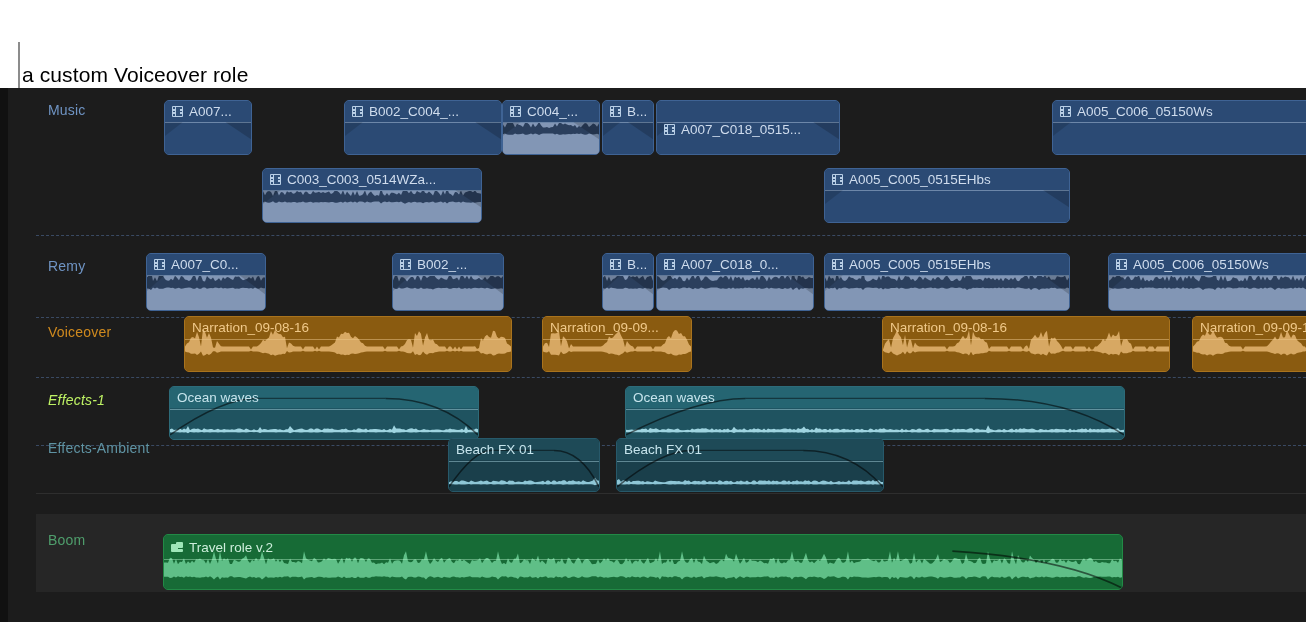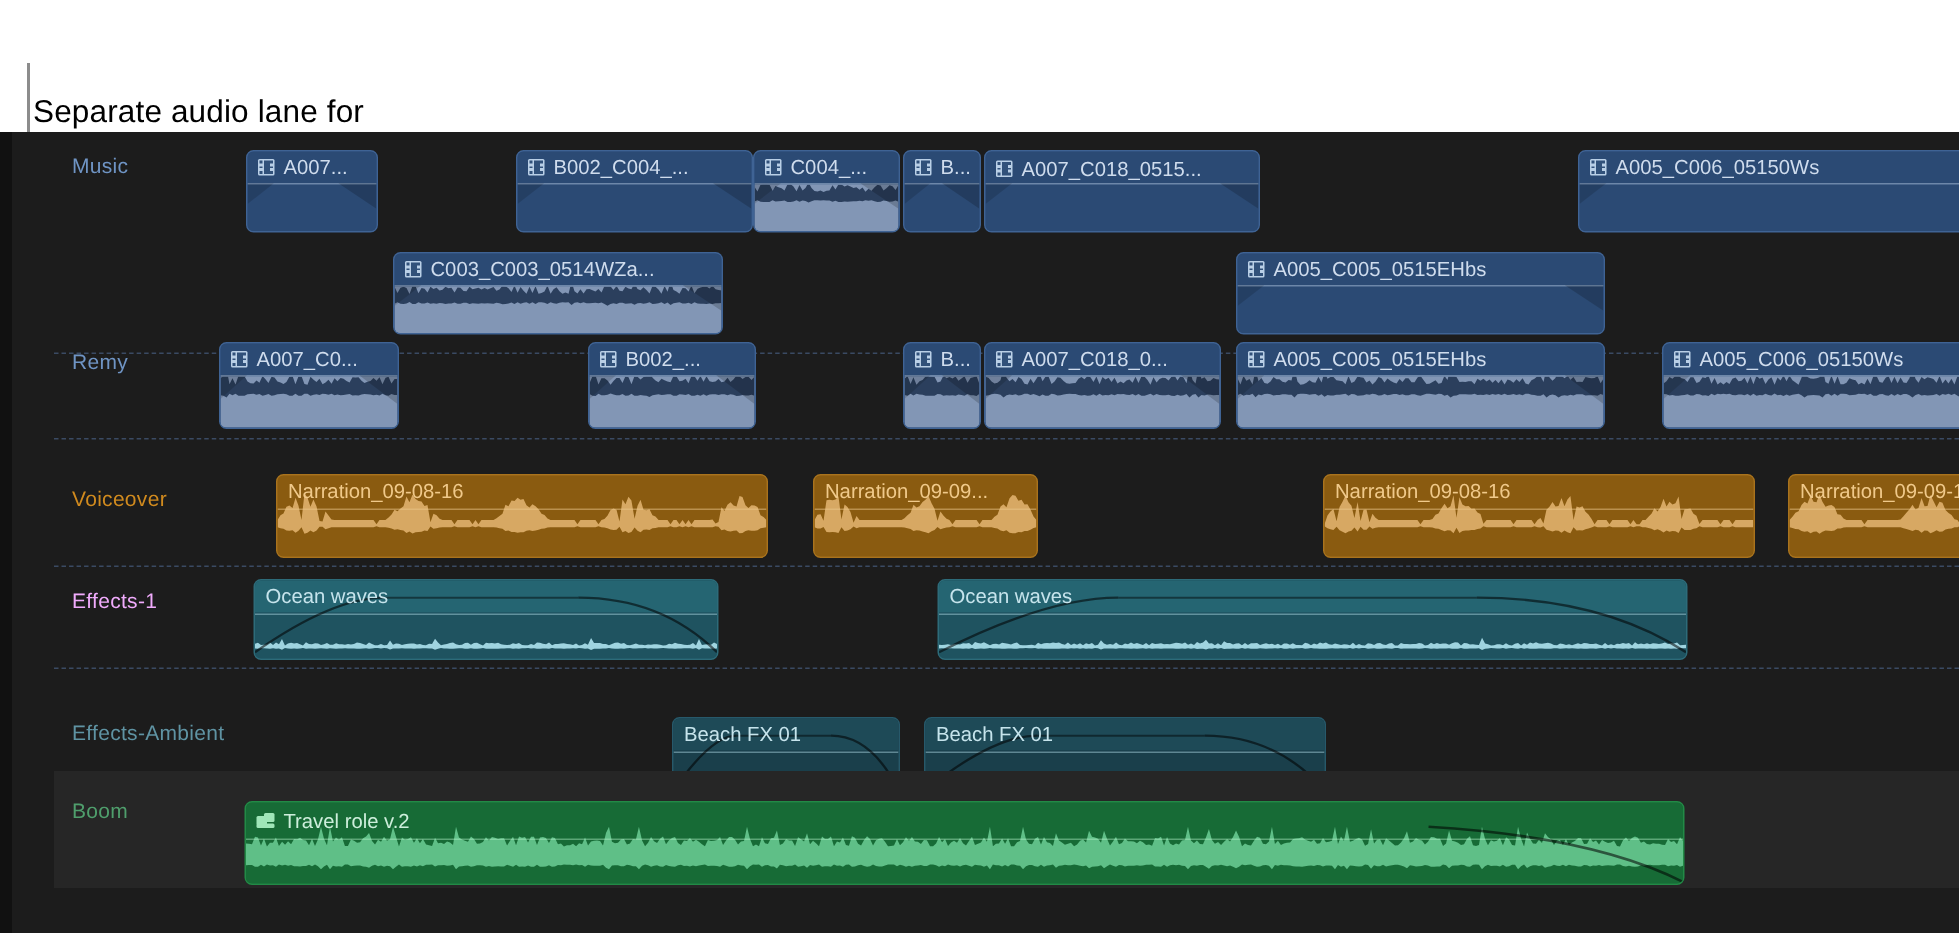--- a/index.html
+++ b/index.html
@@ -278,21 +278,20 @@
     left: 0; right: 0;
     background: #262626;
   }
 </style>
 </head>
 <body>
 
 <div id="root">
 
   <div class="callout-text">
-    <div>Separate audio lane for</div>
     <div>a custom Voiceover role</div>
   </div>
   <div class="callout-line-v"></div>
   <div class="callout-line-h"></div>
 
   <div class="timeline">
     <div class="timeline-gutter"></div>
     <div class="lanes" id="lanes-host">
         <div class="lane" style="top: 0px; height: 148px;">
           <div class="lane-label" style="color: rgb(111, 148, 196);">Music</div>
@@ -400,21 +399,21 @@
           <div class="clip video" style="left: 620px; top: 12px; width: 184px; height: 55px;">
             <div class="head"></div>
             <div class="lower"></div>
             <div class="divider"></div>
             <div class="fade-overlay">
               <svg viewBox="0 0 184 55" preserveAspectRatio="none">
                 <path d="M158,22 L184,22 L184,39.6 Z" fill="rgba(0,0,0,0.18)"></path>
                 <path d="M0,22 L18,22 L0,36.300000000000004 Z" fill="rgba(0,0,0,0.14)"></path>
               </svg>
             </div>
-            <div class="clip-title" style="top:4px">
+            <div class="clip-title" style="top:21px">
               <span class="film-icon">
                 <span class="body"></span>
                 <span class="perf" style="left:1px;top:1.2px"></span>
                 <span class="perf" style="left:1px;top:4.6px"></span>
                 <span class="perf" style="left:1px;top:8px"></span>
                 <span class="perf" style="left:8px;top:1.2px"></span>
                 <span class="perf" style="left:8px;top:4.6px"></span>
                 <span class="perf" style="left:8px;top:8px"></span>
                 <span class="center"></span>
               </span>
@@ -493,21 +492,21 @@
                 <span class="perf" style="left:8px;top:1.2px"></span>
                 <span class="perf" style="left:8px;top:4.6px"></span>
                 <span class="perf" style="left:8px;top:8px"></span>
                 <span class="center"></span>
               </span>
               <span class="label">A005_C005_0515EHbs</span>
             </div>
           </div>
           <div class="lane-sep" style="top: 147px;"></div>
         </div>
-        <div class="lane" style="top: 131px; height: 74px;">
+        <div class="lane" style="top: 156px; height: 74px;">
           <div class="lane-label" style="color: rgb(111, 148, 196);">Remy</div>
           <div class="clip video" style="left: 110px; top: 9px; width: 120px; height: 58px;">
             <div class="head"></div>
             <div class="wavebox">
               <svg viewBox="0 0 120 36" preserveAspectRatio="none">
                 <rect x="0" y="0" width="120" height="36" fill="#8296b5"></rect>
                 <path d="M0,10.8 L0.0,1.3 L2.0,-0.5 L4.1,-5.8 L6.1,5.4 L8.1,1.3 L10.2,5.6 L12.2,-0.6 L14.2,-0.4 L16.3,-0.2 L18.3,3.5 L20.3,4.8 L22.4,5.0 L24.4,2.8 L26.4,4.4 L28.5,-0.3 L30.5,1.9 L32.5,4.5 L34.6,0.1 L36.6,0.7 L38.6,3.6 L40.7,4.3 L42.7,5.3 L44.7,3.9 L46.8,-0.0 L48.8,-0.5 L50.8,5.5 L52.9,-0.2 L54.9,-0.3 L56.9,5.3 L59.0,5.8 L61.0,0.1 L63.1,2.3 L65.1,3.8 L67.1,1.5 L69.2,5.4 L71.2,4.3 L73.2,2.3 L75.3,5.2 L77.3,1.2 L79.3,3.3 L81.4,1.1 L83.4,1.5 L85.4,3.2 L87.5,4.2 L89.5,0.5 L91.5,0.7 L93.6,0.6 L95.6,3.0 L97.6,4.6 L99.7,3.7 L101.7,3.2 L103.7,1.0 L105.8,3.0 L107.8,0.5 L109.8,5.5 L111.9,0.9 L113.9,0.1 L115.9,4.9 L118.0,1.7 L120.0,1.7 L120.0,13.1 L118.0,13.1 L115.9,12.3 L113.9,13.5 L111.9,13.3 L109.8,12.1 L107.8,13.4 L105.8,12.8 L103.7,13.2 L101.7,12.7 L99.7,12.6 L97.6,12.4 L95.6,12.7 L93.6,13.4 L91.5,13.3 L89.5,13.4 L87.5,12.4 L85.4,12.7 L83.4,13.1 L81.4,13.2 L79.3,12.7 L77.3,13.2 L75.3,12.2 L73.2,12.9 L71.2,12.4 L69.2,12.2 L67.1,13.1 L65.1,12.6 L63.1,12.9 L61.0,13.5 L59.0,12.1 L56.9,12.2 L54.9,13.6 L52.9,13.6 L50.8,12.1 L48.8,13.6 L46.8,13.5 L44.7,12.5 L42.7,12.2 L40.7,12.4 L38.6,12.6 L36.6,13.3 L34.6,13.5 L32.5,12.4 L30.5,13.0 L28.5,13.6 L26.4,12.4 L24.4,12.8 L22.4,12.2 L20.3,12.3 L18.3,12.6 L16.3,13.5 L14.2,13.6 L12.2,13.6 L10.2,12.1 L8.1,13.2 L6.1,12.2 L4.1,14.9 L2.0,13.6 L0.0,13.2 Z" fill="#2b3f5d"></path>
               </svg>
             </div>
             <div class="divider"></div>
@@ -724,21 +723,21 @@
               </svg>
             </div>
             <div class="divider"></div>
             <div class="clip-title" style="top:3px">
               <span class="label">Narration_09-09-1</span>
             </div>
           </div>
           <div class="lane-sep" style="top: 67px;"></div>
         </div>
         <div class="lane" style="top: 290px; height: 68px;">
-          <div class="lane-label" style="color: #f0abfc;">Effects-1</div>
+          <div class="lane-label" style="color: #bef264; font-style: italic;">Effects-1</div>
           <div class="clip fx" style="left: 133px; top: 8px; width: 310px; height: 54px;">
             <div class="wavebox">
               <svg viewBox="0 0 310 54" preserveAspectRatio="none">
                 <rect x="0" y="0" width="310" height="54" fill="#1f5360"></rect>
                 <rect x="0" y="0" width="310" height="22" fill="#256572"></rect>
                 <path d="M0,46.4 L0.0,43.8 L2.0,43.1 L4.0,44.7 L6.0,44.4 L8.1,44.3 L10.1,43.0 L12.1,44.7 L14.1,43.0 L16.1,44.2 L18.1,40.5 L20.1,45.0 L22.1,43.6 L24.2,43.1 L26.2,43.7 L28.2,43.2 L30.2,44.2 L32.2,45.0 L34.2,42.8 L36.2,43.9 L38.2,44.2 L40.3,43.5 L42.3,43.7 L44.3,44.6 L46.3,44.1 L48.3,43.3 L50.3,44.5 L52.3,44.4 L54.4,43.5 L56.4,44.1 L58.4,44.1 L60.4,44.5 L62.4,43.9 L64.4,44.3 L66.4,44.0 L68.4,43.0 L70.5,43.2 L72.5,44.0 L74.5,44.6 L76.5,43.0 L78.5,44.0 L80.5,44.9 L82.5,44.9 L84.5,43.9 L86.6,44.9 L88.6,44.6 L90.6,41.5 L92.6,44.4 L94.6,43.7 L96.6,43.8 L98.6,44.7 L100.6,44.2 L102.7,43.8 L104.7,43.6 L106.7,43.6 L108.7,44.3 L110.7,44.0 L112.7,44.7 L114.7,44.8 L116.8,43.8 L118.8,44.0 L120.8,40.4 L122.8,42.9 L124.8,44.8 L126.8,44.3 L128.8,43.9 L130.8,43.3 L132.9,43.0 L134.9,44.1 L136.9,44.6 L138.9,44.4 L140.9,43.2 L142.9,43.1 L144.9,44.5 L146.9,43.2 L149.0,43.1 L151.0,44.2 L153.0,45.0 L155.0,43.1 L157.0,43.4 L159.0,43.2 L161.0,43.6 L163.1,43.1 L165.1,44.2 L167.1,44.4 L169.1,44.7 L171.1,44.5 L173.1,43.5 L175.1,43.9 L177.1,43.2 L179.2,44.6 L181.2,44.8 L183.2,44.8 L185.2,43.9 L187.2,44.6 L189.2,42.9 L191.2,43.1 L193.2,43.8 L195.3,44.2 L197.3,43.0 L199.3,44.9 L201.3,44.0 L203.3,43.9 L205.3,43.7 L207.3,43.5 L209.4,43.9 L211.4,44.1 L213.4,44.7 L215.4,43.7 L217.4,45.0 L219.4,44.6 L221.4,43.4 L223.4,44.4 L225.5,39.8 L227.5,43.2 L229.5,43.2 L231.5,43.2 L233.5,44.0 L235.5,43.9 L237.5,44.8 L239.5,43.9 L241.6,43.1 L243.6,42.9 L245.6,43.8 L247.6,43.2 L249.6,44.7 L251.6,44.8 L253.6,44.3 L255.6,43.6 L257.7,44.5 L259.7,44.5 L261.7,44.9 L263.7,44.3 L265.7,44.5 L267.7,44.1 L269.7,44.2 L271.8,44.4 L273.8,45.0 L275.8,44.8 L277.8,43.8 L279.8,44.2 L281.8,43.1 L283.8,43.8 L285.8,44.0 L287.9,44.5 L289.9,44.7 L291.9,44.5 L293.9,43.3 L295.9,45.0 L297.9,40.5 L299.9,44.7 L301.9,44.3 L304.0,44.2 L306.0,44.4 L308.0,43.0 L310.0,43.9 L310.0,47.1 L308.0,47.3 L306.0,47.0 L304.0,47.0 L301.9,47.0 L299.9,46.9 L297.9,47.9 L295.9,46.8 L293.9,47.2 L291.9,46.9 L289.9,46.9 L287.9,46.9 L285.8,47.1 L283.8,47.1 L281.8,47.3 L279.8,47.0 L277.8,47.1 L275.8,46.9 L273.8,46.8 L271.8,46.9 L269.7,47.0 L267.7,47.0 L265.7,46.9 L263.7,47.0 L261.7,46.8 L259.7,46.9 L257.7,46.9 L255.6,47.1 L253.6,47.0 L251.6,46.8 L249.6,46.9 L247.6,47.2 L245.6,47.1 L243.6,47.3 L241.6,47.3 L239.5,47.1 L237.5,46.8 L235.5,47.1 L233.5,47.1 L231.5,47.2 L229.5,47.3 L227.5,47.2 L225.5,48.1 L223.4,47.0 L221.4,47.2 L219.4,46.9 L217.4,46.8 L215.4,47.1 L213.4,46.9 L211.4,47.0 L209.4,47.1 L207.3,47.2 L205.3,47.1 L203.3,47.1 L201.3,47.1 L199.3,46.8 L197.3,47.3 L195.3,47.0 L193.2,47.1 L191.2,47.3 L189.2,47.3 L187.2,46.9 L185.2,47.1 L183.2,46.8 L181.2,46.9 L179.2,46.9 L177.1,47.3 L175.1,47.1 L173.1,47.2 L171.1,46.9 L169.1,46.9 L167.1,47.0 L165.1,47.0 L163.1,47.3 L161.0,47.2 L159.0,47.3 L157.0,47.2 L155.0,47.3 L153.0,46.8 L151.0,47.0 L149.0,47.3 L146.9,47.2 L144.9,46.9 L142.9,47.3 L140.9,47.3 L138.9,46.9 L136.9,46.9 L134.9,47.0 L132.9,47.3 L130.8,47.2 L128.8,47.1 L126.8,47.0 L124.8,46.8 L122.8,47.3 L120.8,47.9 L118.8,47.1 L116.8,47.1 L114.7,46.9 L112.7,46.9 L110.7,47.1 L108.7,47.0 L106.7,47.2 L104.7,47.1 L102.7,47.1 L100.6,47.0 L98.6,46.9 L96.6,47.1 L94.6,47.1 L92.6,47.0 L90.6,47.7 L88.6,46.9 L86.6,46.8 L84.5,47.1 L82.5,46.8 L80.5,46.8 L78.5,47.1 L76.5,47.3 L74.5,46.9 L72.5,47.0 L70.5,47.3 L68.4,47.3 L66.4,47.0 L64.4,47.0 L62.4,47.1 L60.4,46.9 L58.4,47.0 L56.4,47.0 L54.4,47.2 L52.3,47.0 L50.3,46.9 L48.3,47.2 L46.3,47.0 L44.3,46.9 L42.3,47.1 L40.3,47.2 L38.2,47.0 L36.2,47.1 L34.2,47.3 L32.2,46.8 L30.2,47.0 L28.2,47.3 L26.2,47.1 L24.2,47.3 L22.1,47.1 L20.1,46.8 L18.1,47.9 L16.1,47.0 L14.1,47.3 L12.1,46.9 L10.1,47.3 L8.1,47.0 L6.0,46.9 L4.0,46.9 L2.0,47.3 L0.0,47.1 Z" fill="#9fd4e0"></path>
               </svg>
             </div>
             <div class="divider"></div>
             <div class="fade-overlay">
@@ -767,21 +766,21 @@
                 <path d="M360,11.88 Q444,11.88 500,49.68" fill="none" stroke="rgba(0,0,0,0.55)" stroke-width="1.6"></path>
                 <path d="M120,11.88 L360,11.88" fill="none" stroke="rgba(0,0,0,0.45)" stroke-width="1.4"></path>
               </svg>
             </div>
             <div class="clip-title" style="top:3px">
               <span class="label">Ocean waves</span>
             </div>
           </div>
           <div class="lane-sep" style="top: 67px;"></div>
         </div>
-        <div class="lane" style="top: 378px; height: 68px;">
+        <div class="lane" style="top: 338px; height: 68px;">
           <div class="lane-label" style="color: rgb(95, 147, 163);">Effects-Ambient</div>
           <div class="clip fx ambient" style="left: 412px; top: 12px; width: 152px; height: 54px;">
             <div class="wavebox">
               <svg viewBox="0 0 152 54" preserveAspectRatio="none">
                 <rect x="0" y="0" width="152" height="54" fill="#1a3f4b"></rect>
                 <rect x="0" y="0" width="152" height="22" fill="#1e4a57"></rect>
                 <path d="M0,46.4 L0.0,44.8 L2.0,43.8 L4.1,44.3 L6.1,43.5 L8.1,43.6 L10.1,44.7 L12.2,43.2 L14.2,43.2 L16.2,43.5 L18.2,44.3 L20.3,44.9 L22.3,43.0 L24.3,43.8 L26.3,44.6 L28.4,44.4 L30.4,43.9 L32.4,43.2 L34.5,44.1 L36.5,43.6 L38.5,43.0 L40.5,44.3 L42.6,44.9 L44.6,43.3 L46.6,43.5 L48.6,43.9 L50.7,44.3 L52.7,42.8 L54.7,43.2 L56.7,43.7 L58.8,44.9 L60.8,43.0 L62.8,43.3 L64.9,43.4 L66.9,44.8 L68.9,44.3 L70.9,44.2 L73.0,44.6 L75.0,44.7 L77.0,43.1 L79.0,43.8 L81.1,43.1 L83.1,43.1 L85.1,44.0 L87.1,44.9 L89.2,44.6 L91.2,44.3 L93.2,44.1 L95.3,43.4 L97.3,44.9 L99.3,43.2 L101.3,43.2 L103.4,44.9 L105.4,43.2 L107.4,43.1 L109.4,44.7 L111.5,43.7 L113.5,44.0 L115.5,42.8 L117.5,42.9 L119.6,44.7 L121.6,43.3 L123.6,43.5 L125.7,42.9 L127.7,44.0 L129.7,44.2 L131.7,43.6 L133.8,44.6 L135.8,42.9 L137.8,43.9 L139.8,44.6 L141.9,44.7 L143.9,43.8 L145.9,43.0 L147.9,39.9 L150.0,42.9 L152.0,43.4 L152.0,47.2 L150.0,47.3 L147.9,48.1 L145.9,47.3 L143.9,47.1 L141.9,46.9 L139.8,46.9 L137.8,47.1 L135.8,47.3 L133.8,46.9 L131.7,47.2 L129.7,47.0 L127.7,47.1 L125.7,47.3 L123.6,47.2 L121.6,47.2 L119.6,46.9 L117.5,47.3 L115.5,47.4 L113.5,47.0 L111.5,47.1 L109.4,46.9 L107.4,47.3 L105.4,47.2 L103.4,46.8 L101.3,47.2 L99.3,47.3 L97.3,46.8 L95.3,47.2 L93.2,47.0 L91.2,47.0 L89.2,46.9 L87.1,46.8 L85.1,47.1 L83.1,47.3 L81.1,47.3 L79.0,47.1 L77.0,47.3 L75.0,46.9 L73.0,46.9 L70.9,47.0 L68.9,47.0 L66.9,46.9 L64.9,47.2 L62.8,47.2 L60.8,47.3 L58.8,46.8 L56.7,47.1 L54.7,47.3 L52.7,47.3 L50.7,47.0 L48.6,47.1 L46.6,47.2 L44.6,47.2 L42.6,46.8 L40.5,47.0 L38.5,47.3 L36.5,47.1 L34.5,47.0 L32.4,47.3 L30.4,47.1 L28.4,46.9 L26.3,46.9 L24.3,47.1 L22.3,47.3 L20.3,46.8 L18.2,47.0 L16.2,47.2 L14.2,47.3 L12.2,47.3 L10.1,46.9 L8.1,47.2 L6.1,47.2 L4.1,47.0 L2.0,47.1 L0.0,46.8 Z" fill="#8ec6d6"></path>
               </svg>
             </div>
             <div class="divider"></div>

